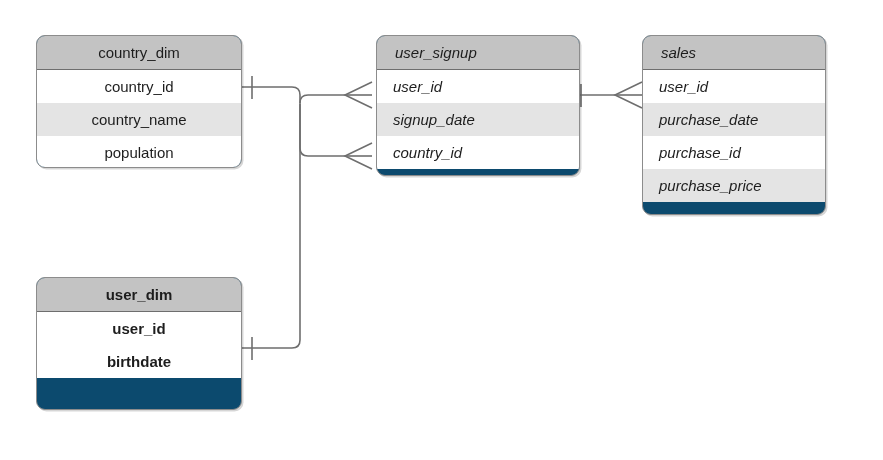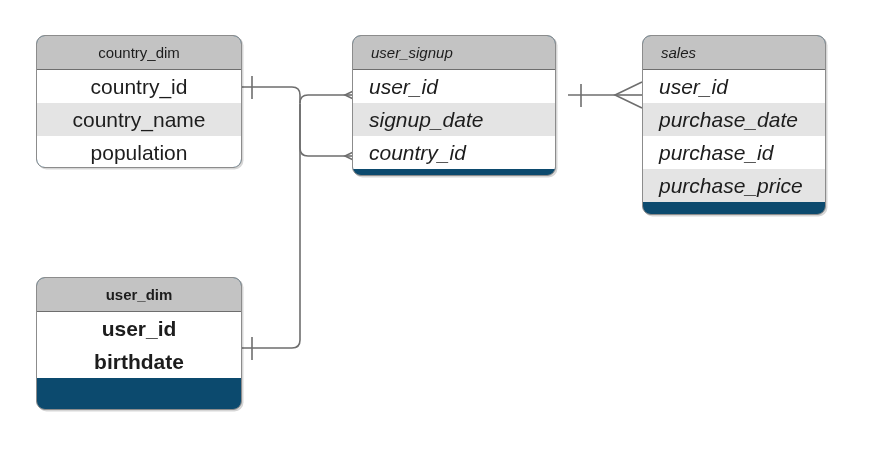--- a/index.html
+++ b/index.html
@@ -46,21 +46,21 @@
     color: #1d1d1d;
     font-size: 15px;
     white-space: nowrap;
     overflow: hidden;
   }
   .entity-row {
     box-sizing: border-box;
     height: 33px;
     line-height: 33px;
     color: #1d1d1d;
-    font-size: 21px;
+    font-size: 15px;
     background: #ffffff;
     white-space: nowrap;
     overflow: hidden;
   }
   .entity-row.shaded { background: #e4e4e4; }
 
   .align-center .entity-header,
   .align-center .entity-row { text-align: center; }
 
   .align-left .entity-header,
@@ -110,21 +110,21 @@
     </g>
   </svg>
 
   <div class="entity align-center" style="left:36px; top:35px; width:206px; height:133px;">
     <div class="entity-header">country_dim</div>
     <div class="entity-row">country_id</div>
     <div class="entity-row shaded">country_name</div>
     <div class="entity-row">population</div>
   </div>
 
-  <div class="entity align-left" style="left:352px; top:35px; width:204px; height:141px;">
+  <div class="entity align-left" style="left:376px; top:35px; width:204px; height:141px;">
     <div class="entity-header">user_signup</div>
     <div class="entity-row">user_id</div>
     <div class="entity-row shaded">signup_date</div>
     <div class="entity-row">country_id</div>
   </div>
 
   <div class="entity align-left" style="left:642px; top:35px; width:184px; height:180px;">
     <div class="entity-header">sales</div>
     <div class="entity-row">user_id</div>
     <div class="entity-row shaded">purchase_date</div>

